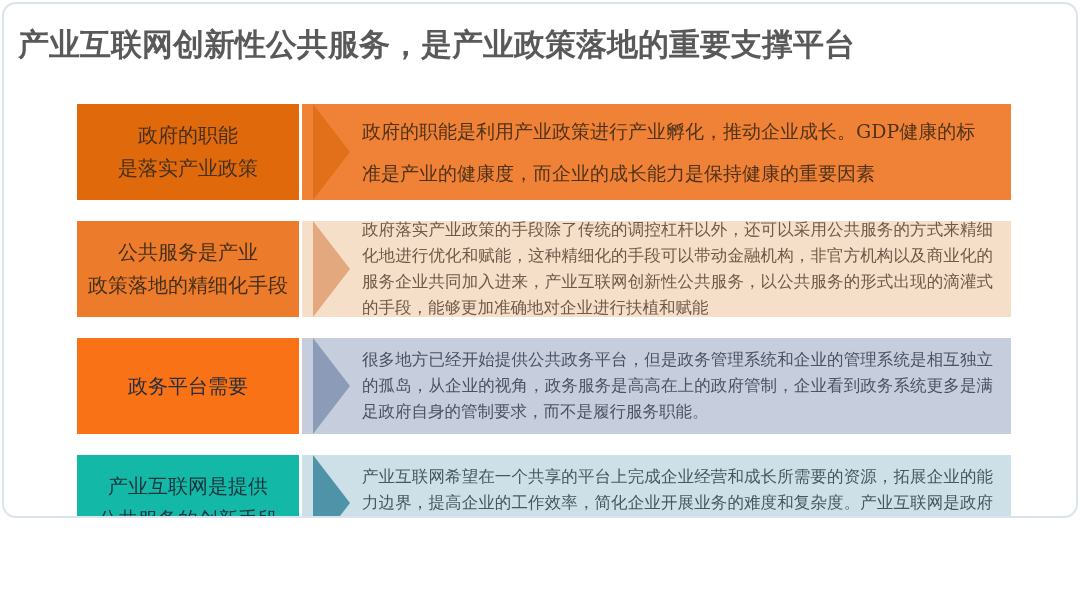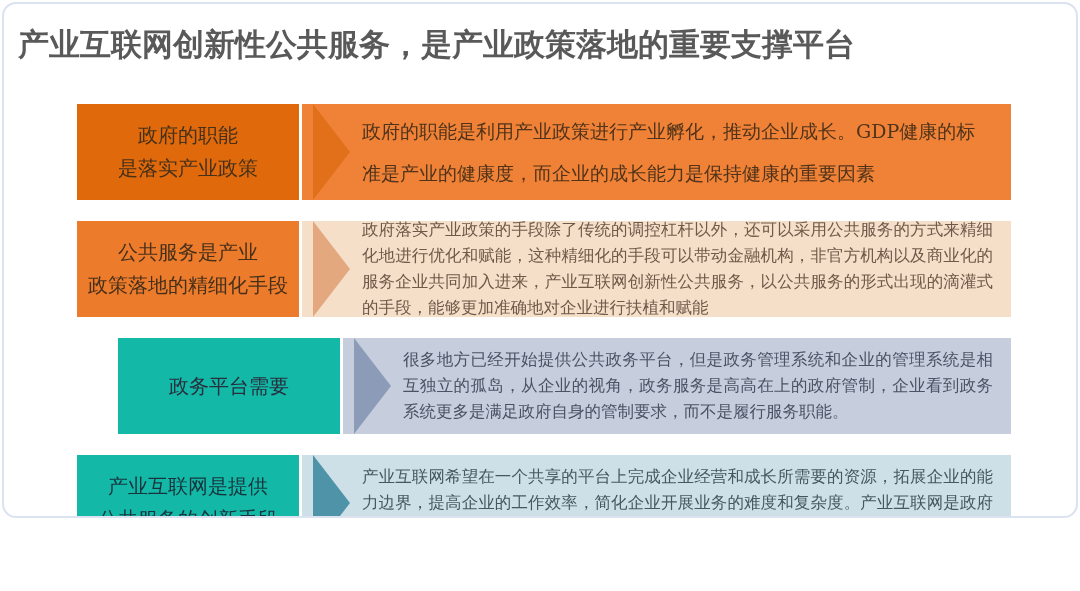--- a/index.html
+++ b/index.html
@@ -59,21 +59,21 @@
         <div>公共服务是产业</div>
         <div>政策落地的精细化手段</div>
       </div>
       <div class="desc-box" style="background-color: rgb(246, 223, 201); color: rgb(110, 90, 73);">
         <div class="arrow" style="background-color: rgb(227, 168, 125);"></div>
         <p class="desc">政府落实产业政策的手段除了传统的调控杠杆以外，还可以采用公共服务的方式来精细化地进行优化和赋能，这种精细化的手段可以带动金融机构，非官方机构以及商业化的服务企业共同加入进来，产业互联网创新性公共服务，以公共服务的形式出现的滴灌式的手段，能够更加准确地对企业进行扶植和赋能</p>
       </div>
     </div>
 
     <div class="row row3">
-      <div class="label-box" style="background-color: #14b8a6; color: rgb(39, 46, 61); margin-left: 41px;">
+      <div class="label-box" style="background-color: #f97316; color: rgb(39, 46, 61);">
         <div>政务平台需要</div>
       </div>
       <div class="desc-box" style="background-color: rgb(198, 206, 222); color: rgb(74, 82, 99);">
         <div class="arrow" style="background-color: rgb(140, 156, 184);"></div>
         <p class="desc">很多地方已经开始提供公共政务平台，但是政务管理系统和企业的管理系统是相互独立的孤岛，从企业的视角，政务服务是高高在上的政府管制，企业看到政务系统更多是满足政府自身的管制要求，而不是履行服务职能。</p>
       </div>
     </div>
 
     <div class="row row4">
       <div class="label-box" style="background-color: #14b8a6; color: rgb(23, 51, 62);">

